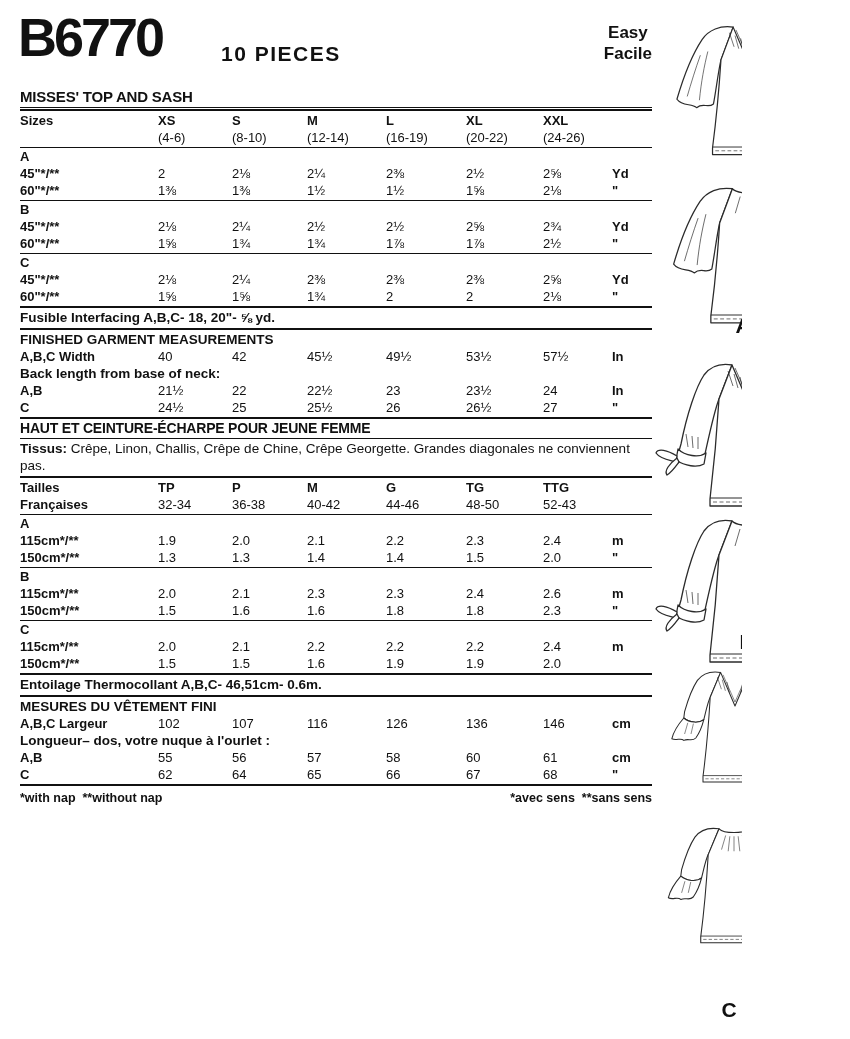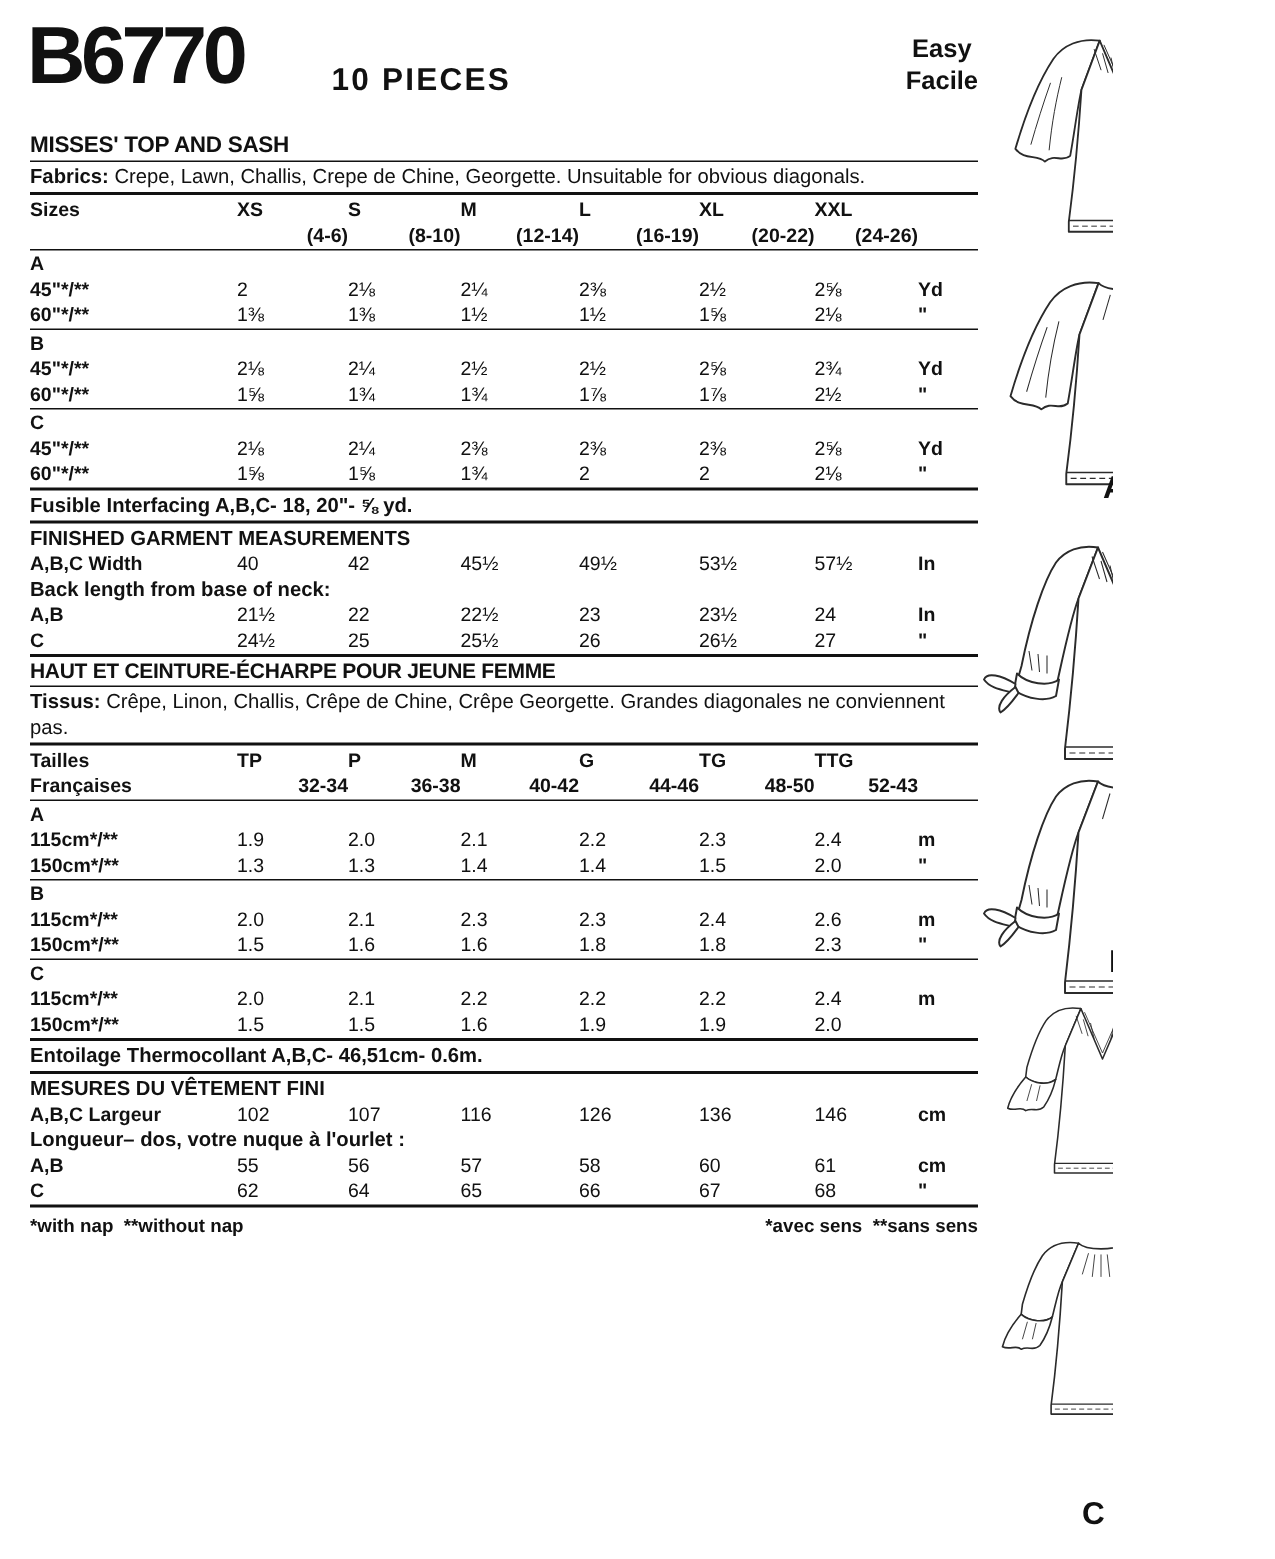--- a/index.html
+++ b/index.html
@@ -18,21 +18,21 @@
   
   .doc-title{font-size:15px;font-weight:700;letter-spacing:-0.2px;margin:0 0 2px 0;}
   .fabrics{font-size:13.5px;line-height:17px;margin:1px 0 2px 0;}
   .fabrics b{font-weight:700;}
   
   .trow{display:grid;grid-template-columns:138px 74px 75px 79px 80px 77px 69px 1fr;
         font-size:13px;line-height:17px;align-items:end;}
   .trow .c0{font-weight:700;}
   .trow .c{font-weight:400;}
   .trow .cu{font-weight:700;}
-  .trow.ranges .c{font-weight:700;text-align:right;}
+  .trow.ranges .c{font-weight:400;}
   .trow.names .c{font-weight:700;}
   .trow.viewletter{line-height:16px;}
   .heading-row{font-size:13.5px;font-weight:700;line-height:17px;}
   .interfacing{font-size:13.5px;font-weight:700;line-height:18px;}
   
   .footnotes{display:flex;justify-content:space-between;font-size:12.5px;font-weight:700;
              margin-top:5px;white-space:pre;}
   
   .views{position:absolute;left:655px;top:0;width:195px;height:1039px;}
   .views svg{position:absolute;}
@@ -58,21 +58,20 @@
       <div class="pattern-number">B6770</div>
       <div class="pieces">10 PIECES</div>
       <div class="difficulty">
         <div>Easy</div>
         <div>Facile</div>
       </div>
     </div>
 
     <div class="doc-title">MISSES' TOP AND SASH</div>
     <div class="rule"></div>
-    <div class="fabrics"><b>Fabrics:</b><span> Crepe, Lawn, Challis, Crepe de Chine, Georgette. Unsuitable for obvious diagonals.</span></div>
     <div class="rule thick"></div>
 
     <div class="trow names">
       <span class="c0">Sizes</span>
       <span class="c">XS</span>
       <span class="c">S</span>
       <span class="c">M</span>
       <span class="c">L</span>
       <span class="c">XL</span>
       <span class="c">XXL</span>

